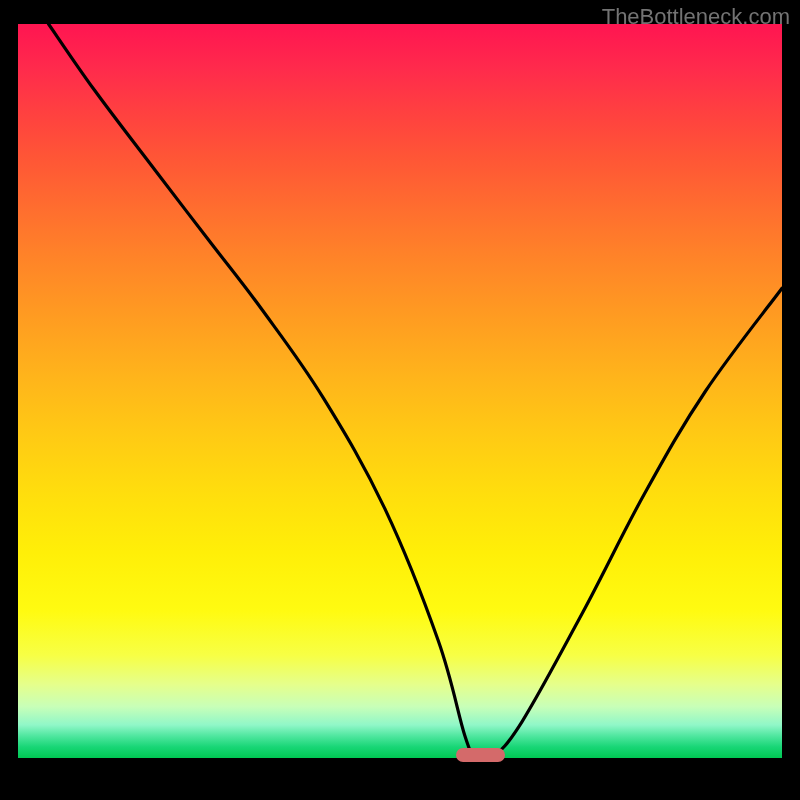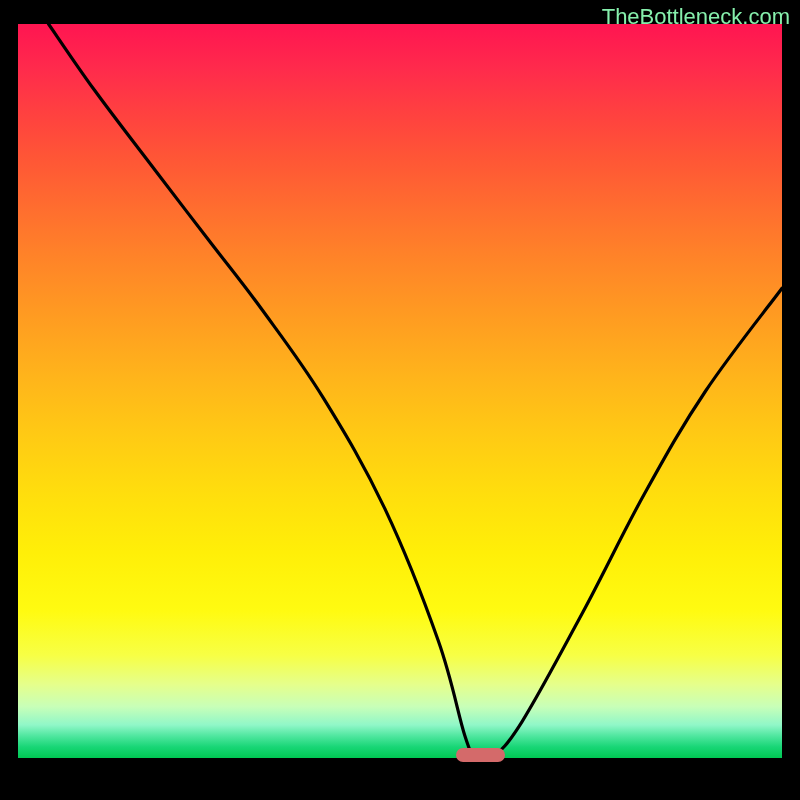--- a/index.html
+++ b/index.html
@@ -8,21 +8,21 @@
     height: 800px;
     background: #000;
     position: relative;
     overflow: hidden;
     font-family: Arial, sans-serif;
   }
   .watermark {
     position: absolute;
     top: 4px;
     right: 10px;
-    color: #86efac;
+    color: #737373;
     font-size: 22px;
     font-weight: 500;
     z-index: 10;
   }
   .chart-area {
     position: absolute;
     left: 18px;
     top: 24px;
     width: 764px;
     height: 760px;

